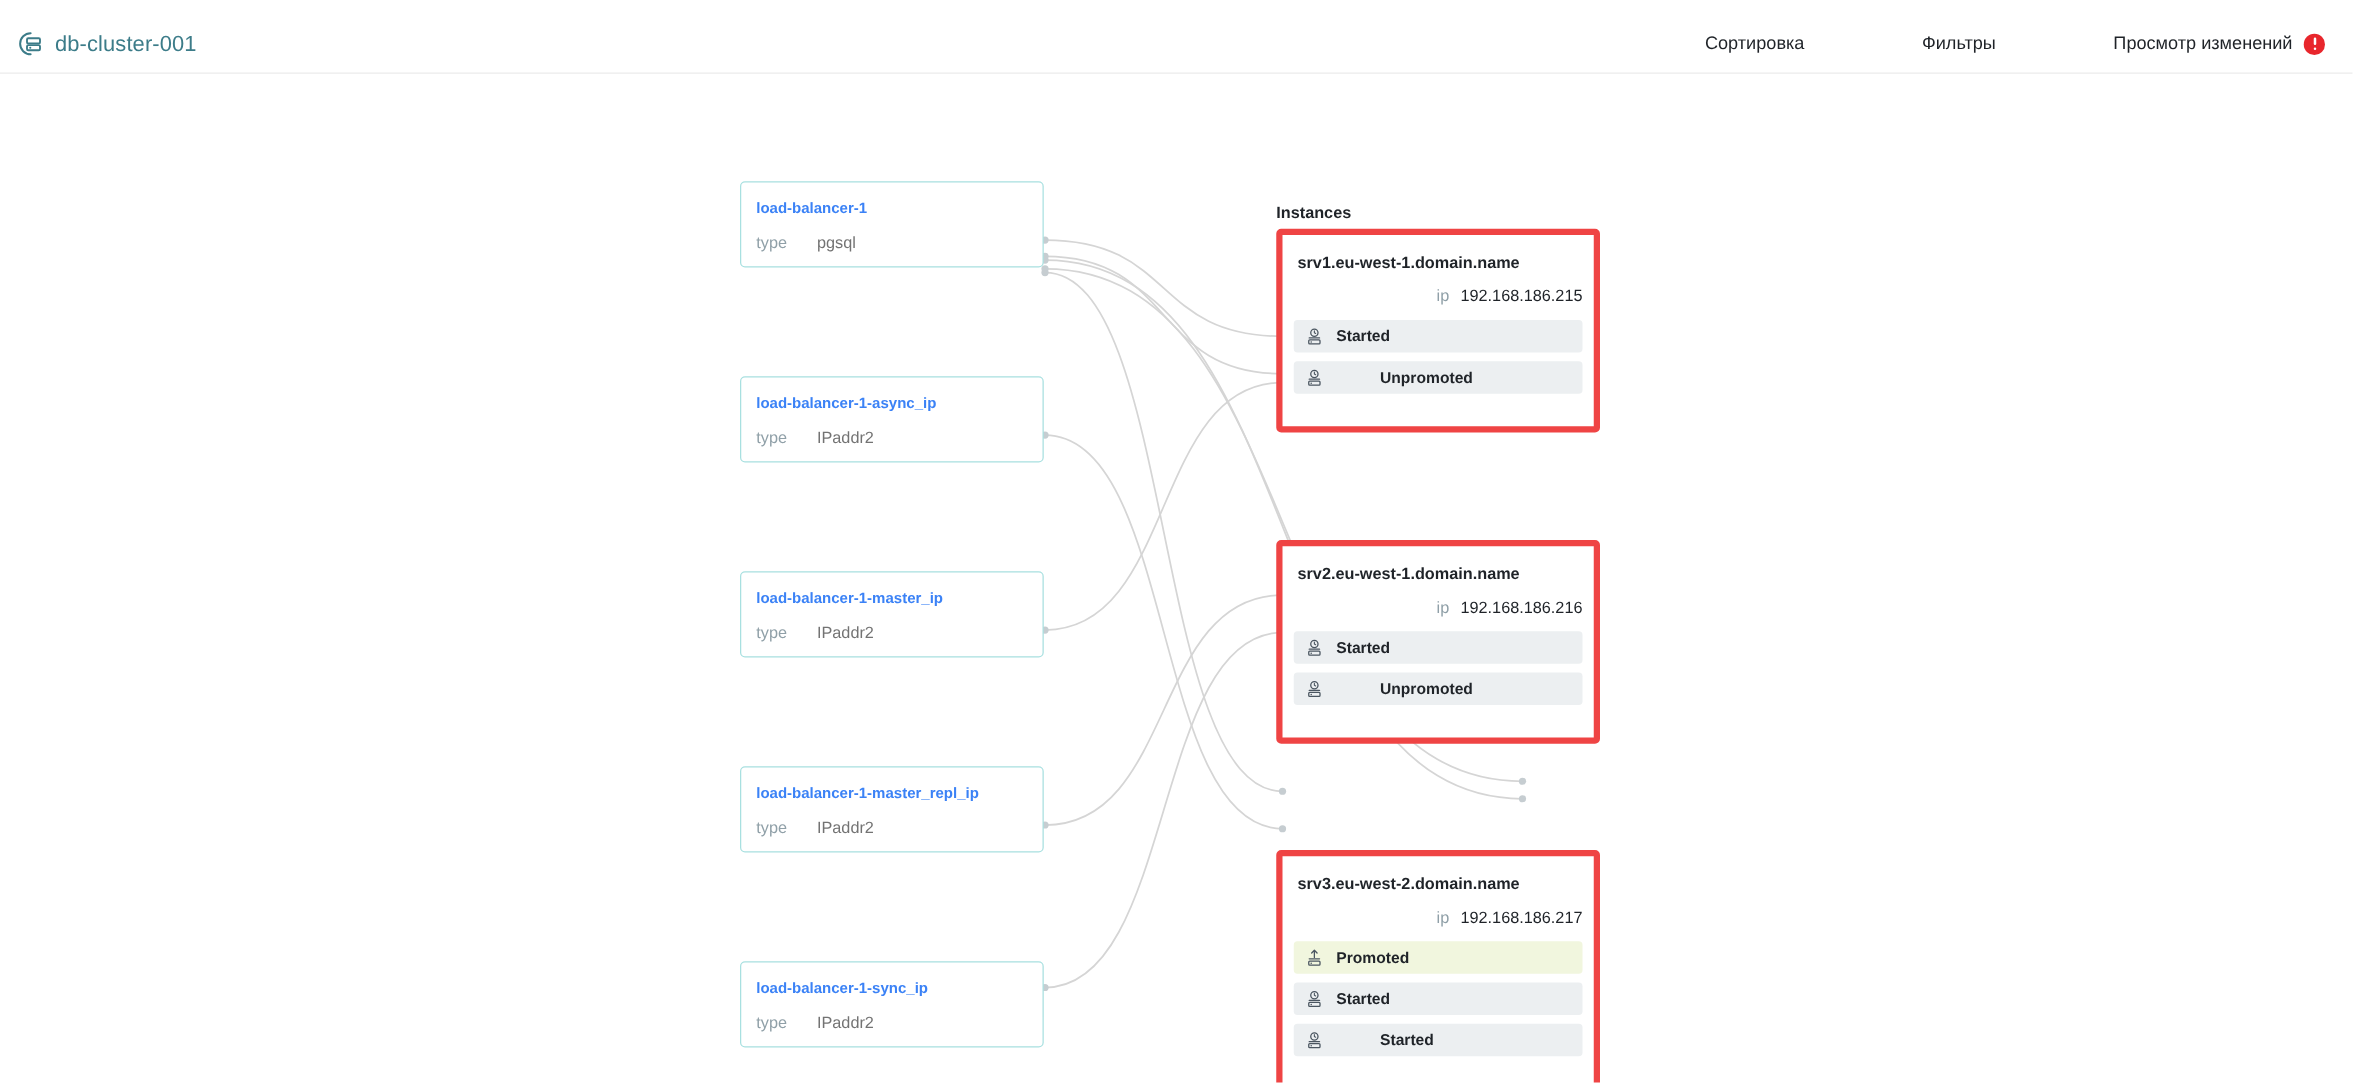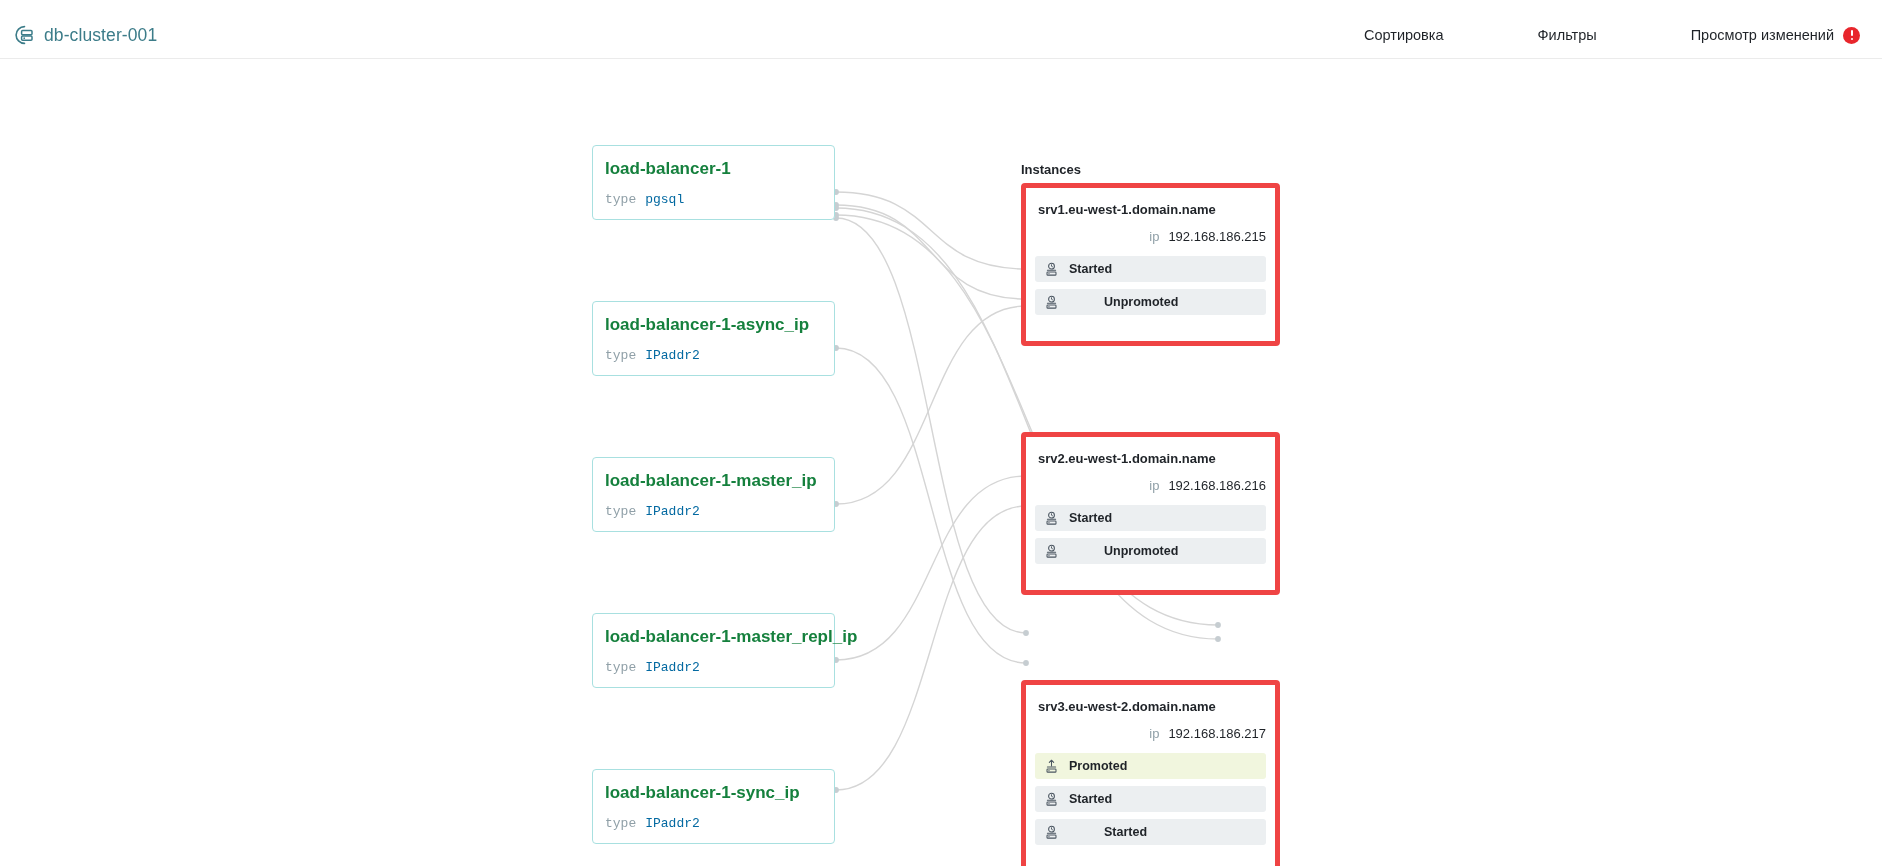--- a/index.html
+++ b/index.html
@@ -115,36 +115,35 @@
     position: absolute;
     width: 243px;
     background: #ffffff;
     border: 1px solid #a8e0e0;
     border-radius: 4px;
     z-index: 6;
     padding: 13px 12px 12px 12px;
     cursor: pointer;
   }
   .svc-name {
-    font-size: 17px;
+    font-size: 12px;
     font-weight: bold;
-    color: #15803d;
+    color: #3b82f6;
     margin-bottom: 13px;
     white-space: nowrap;
   }
   .svc-attr {
     display: flex;
     align-items: center;
-    gap: 9px;
+    gap: 24px;
     font-size: 13px;
     white-space: nowrap;
-    font-family: Liberation Mono, monospace;
   }
   .svc-attr-k { color: #90a0a8; }
-  .svc-attr-v { color: #0369a1; }
+  .svc-attr-v { color: #737373; }
 
   
   .inst-card {
     position: absolute;
     width: 259px;
     background: #ffffff;
     border: 5px solid #ef4444;
     border-radius: 4px;
     z-index: 6;
     padding: 12px 9px 26px 9px;

